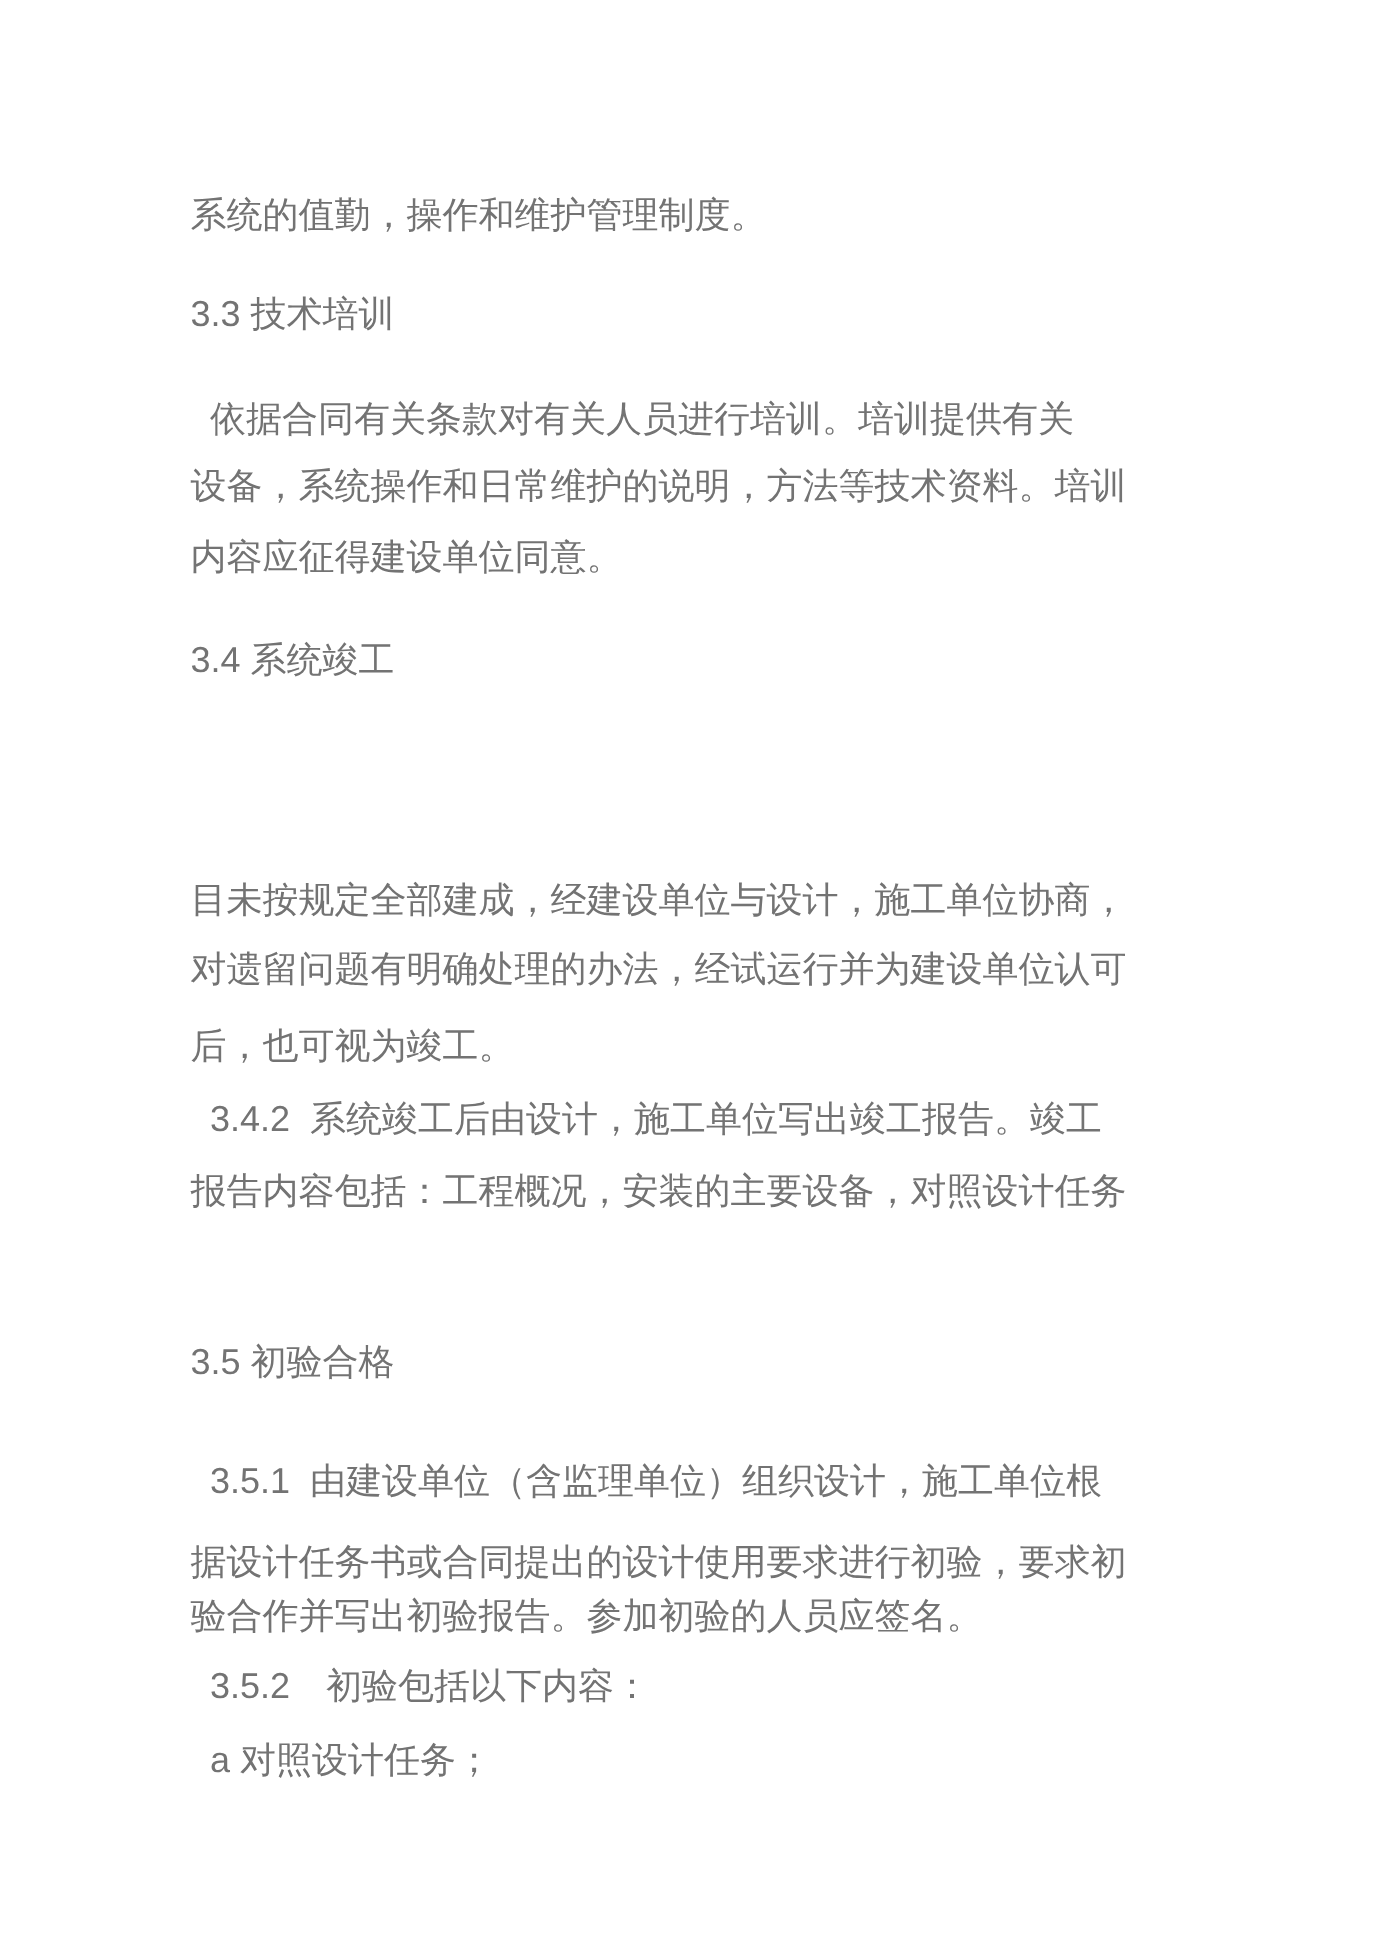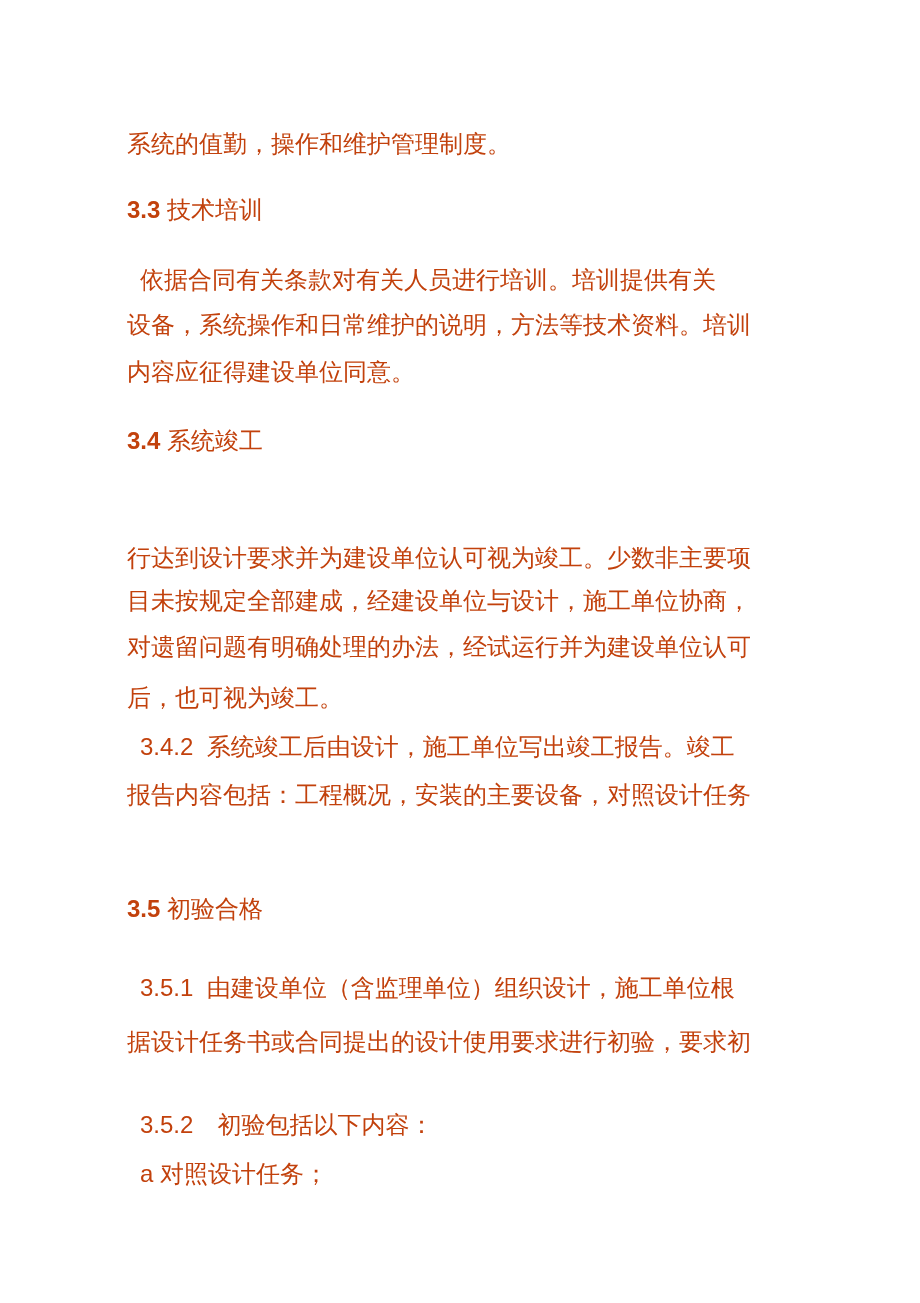--- a/index.html
+++ b/index.html
@@ -13,58 +13,58 @@
     height: 1303px;
     background: #ffffff;
     overflow: hidden;
     font-family: "Liberation Sans", "DejaVu Sans", sans-serif;
   }
   .line {
     position: absolute;
     left: 127px;
     font-size: 24px;
     line-height: 32px;
-    color: #c2410c;
+    color: #737373;
     white-space: pre;
     letter-spacing: 0;
   }
   .line.indent {
     left: 140px;
   }
   .line.heading .num {
-    font-weight: 700;
+    font-weight: 400;
   }
   .line.heading .title {
     font-weight: 400;
   }
 </style>
 </head>
 <body>
 
 <div class="page">
 
   <div class="line" style="top:128px">系统的值勤，操作和维护管理制度。</div>
 
   <div class="line heading" style="top:194px"><span class="num">3.3</span><span class="title"> 技术培训</span></div>
 
   <div class="line indent" style="top:264px">依据合同有关条款对有关人员进行培训。培训提供有关</div>
   <div class="line" style="top:309px">设备，系统操作和日常维护的说明，方法等技术资料。培训</div>
   <div class="line" style="top:356px">内容应征得建设单位同意。</div>
 
   <div class="line heading" style="top:425px"><span class="num">3.4</span><span class="title"> 系统竣工</span></div>
 
-  <div class="line" style="top:542px">行达到设计要求并为建设单位认可视为竣工。少数非主要项</div>
   <div class="line" style="top:585px">目未按规定全部建成，经建设单位与设计，施工单位协商，</div>
   <div class="line" style="top:682px">后，也可视为竣工。</div>
   <div class="line" style="top:631px">对遗留问题有明确处理的办法，经试运行并为建设单位认可</div>
 
   <div class="line indent" style="top:731px">3.4.2  系统竣工后由设计，施工单位写出竣工报告。竣工</div>
   <div class="line" style="top:779px">报告内容包括：工程概况，安装的主要设备，对照设计任务</div>
 
   <div class="line heading" style="top:893px"><span class="num">3.5</span><span class="title"> 初验合格</span></div>
 
   <div class="line indent" style="top:972px">3.5.1  由建设单位（含监理单位）组织设计，施工单位根</div>
   <div class="line" style="top:1026px">据设计任务书或合同提出的设计使用要求进行初验，要求初</div>
+  <div class="line" style="top:1062px">验合作并写出初验报告。参加初验的人员应签名。</div>
 
   <div class="line indent" style="top:1109px">3.5.2　初验包括以下内容：</div>
   <div class="line indent" style="top:1158px">a 对照设计任务；</div>
 
 </div>
 
 </body></html>

